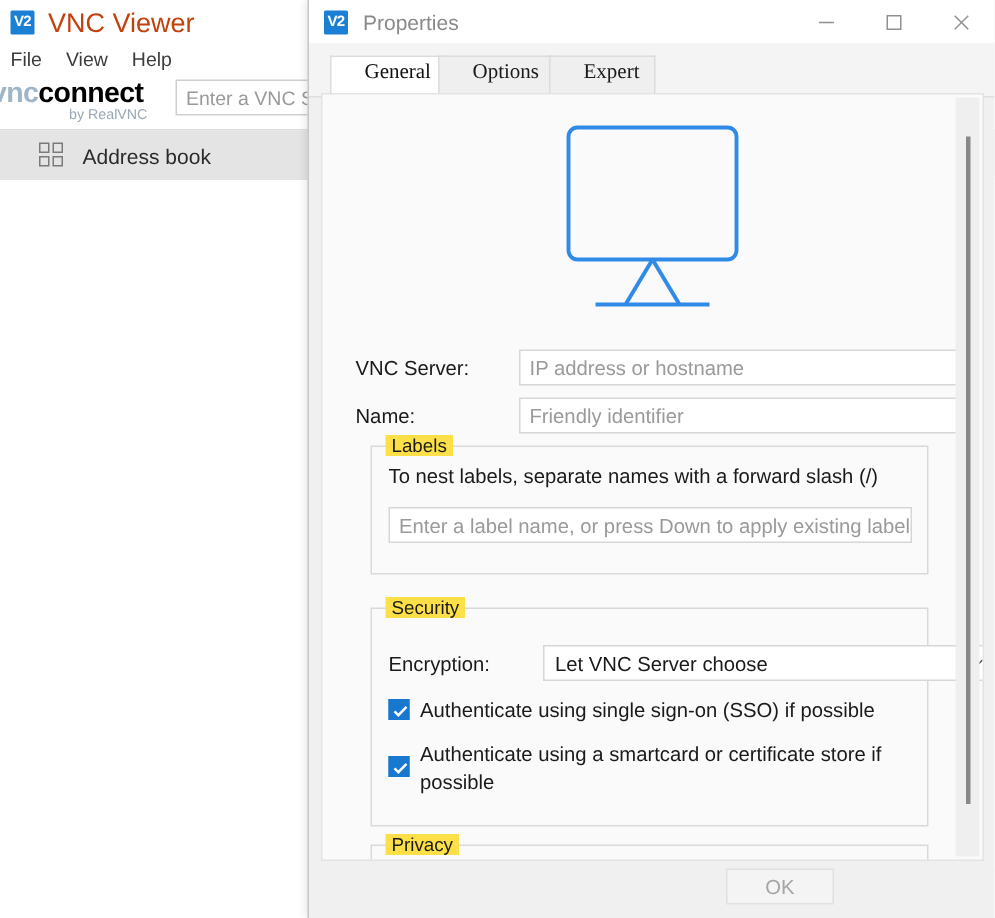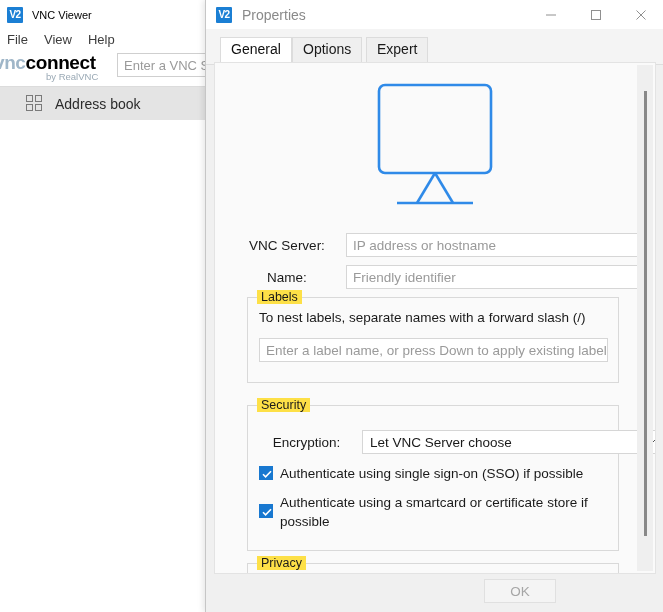--- a/index.html
+++ b/index.html
@@ -43,22 +43,22 @@
     color: #ffffff;
     font-size: 10px;
     font-weight: bold;
     line-height: 16px;
     text-align: center;
     font-family: "Liberation Sans", sans-serif;
     letter-spacing: -0.5px;
   }
   .vv-title {
     margin-left: 9px;
-    font-size: 11px;
-    color: #000000;
+    font-size: 18px;
+    color: #c2410c;
   }
 
   .vv-menubar {
     position: absolute;
     left: 0; top: 28px;
     width: 663px; height: 22px;
     display: flex;
     align-items: center;
     background: #ffffff;
   }
@@ -219,25 +219,26 @@
     background: #f4f4f4;
     border-bottom: 1px solid #dedede;
   }
   .tab {
     position: absolute;
     top: 8px;
     height: 27px;
     box-sizing: border-box;
     font-size: 14px;
     color: #1a1a1a;
-    padding: 3px 10px 0 10px;
+    padding: 3px 10px 0 22px;
     border: 1px solid #dcdcdc;
     border-bottom: none;
     background: #efefef;
     cursor: default;
+    font-family: Liberation Serif, serif;
   }
   .tab.active {
     background: #ffffff;
     border-color: #dcdcdc;
     color: #101010;
   }
   #tab-general { left: 14px; }
   #tab-options { left: 86px; }
   #tab-expert  { left: 160px; }
 
@@ -261,21 +262,21 @@
 
   .field-row {
     position: absolute;
     height: 24px;
     display: flex;
     align-items: center;
   }
   .field-label {
     font-size: 13.5px;
     color: #1a1a1a;
-    text-align: center;
+    text-align: left;
   }
   .field-input {
     box-sizing: border-box;
     height: 24px;
     border: 1px solid #d6d6d6;
     background: #ffffff;
     font-size: 13.5px;
     color: #9a9a9a;
     padding: 2px 6px;
     display: flex;

